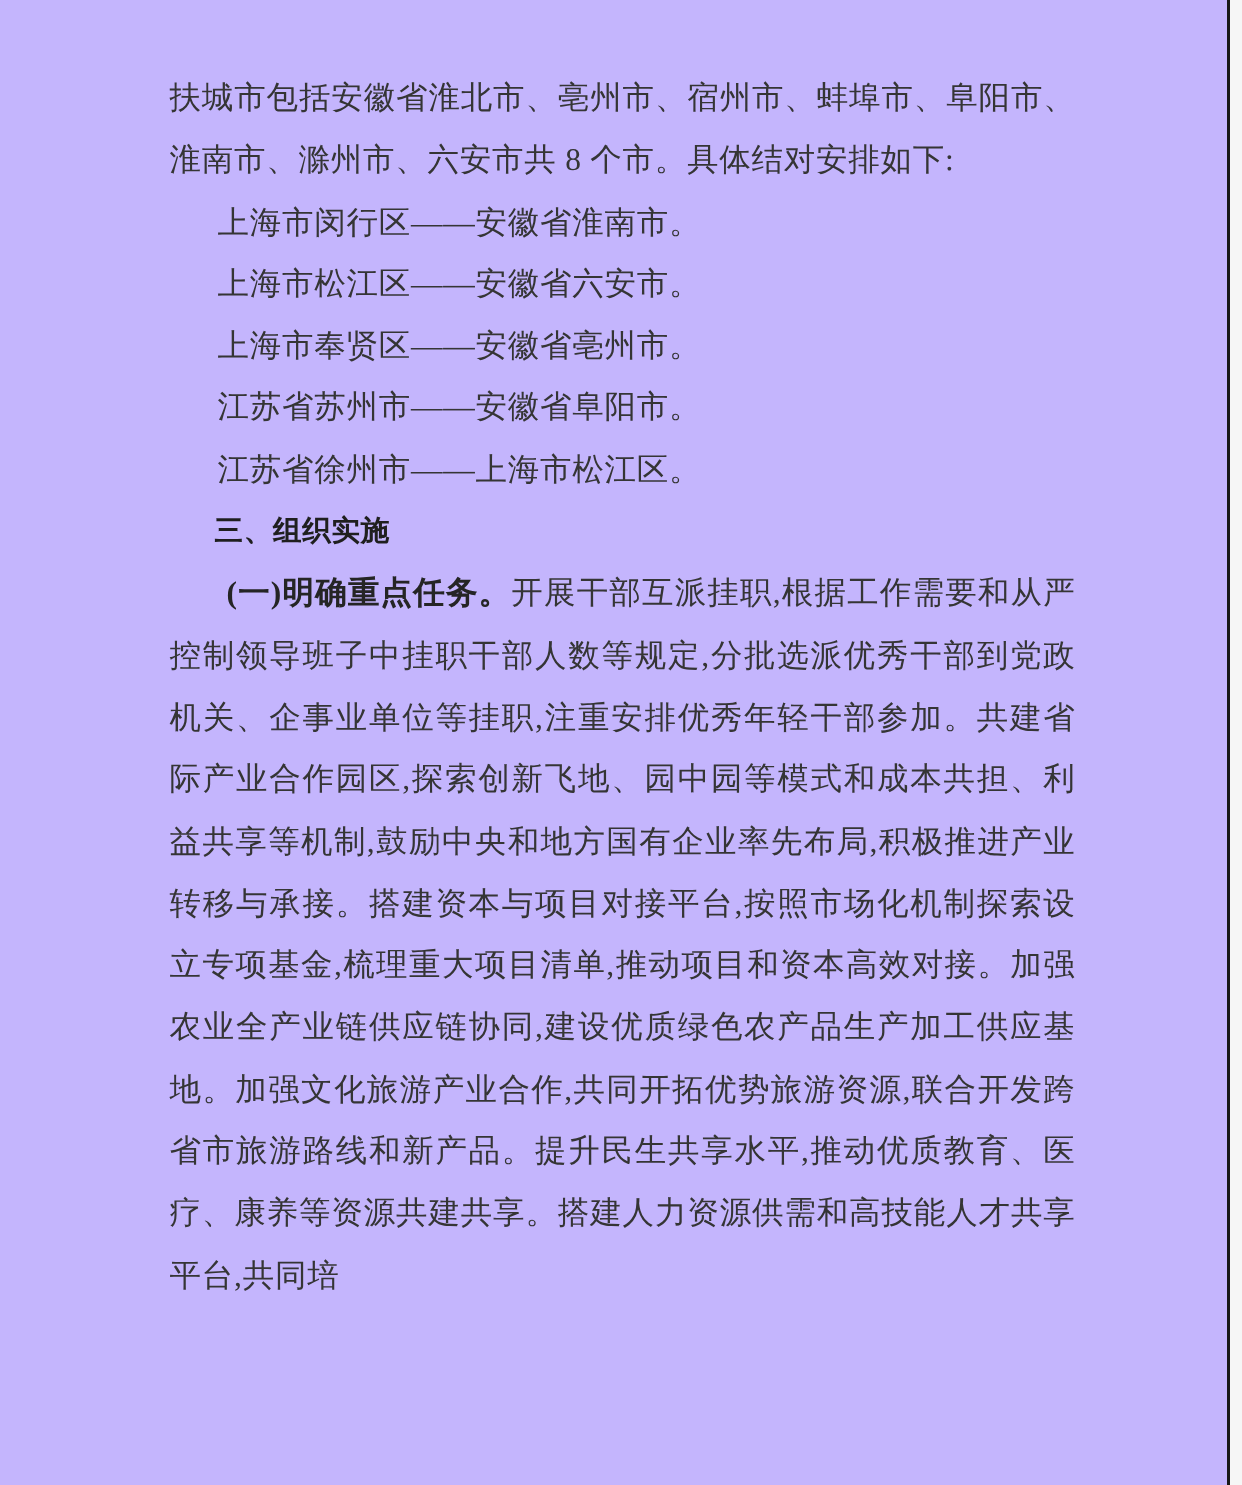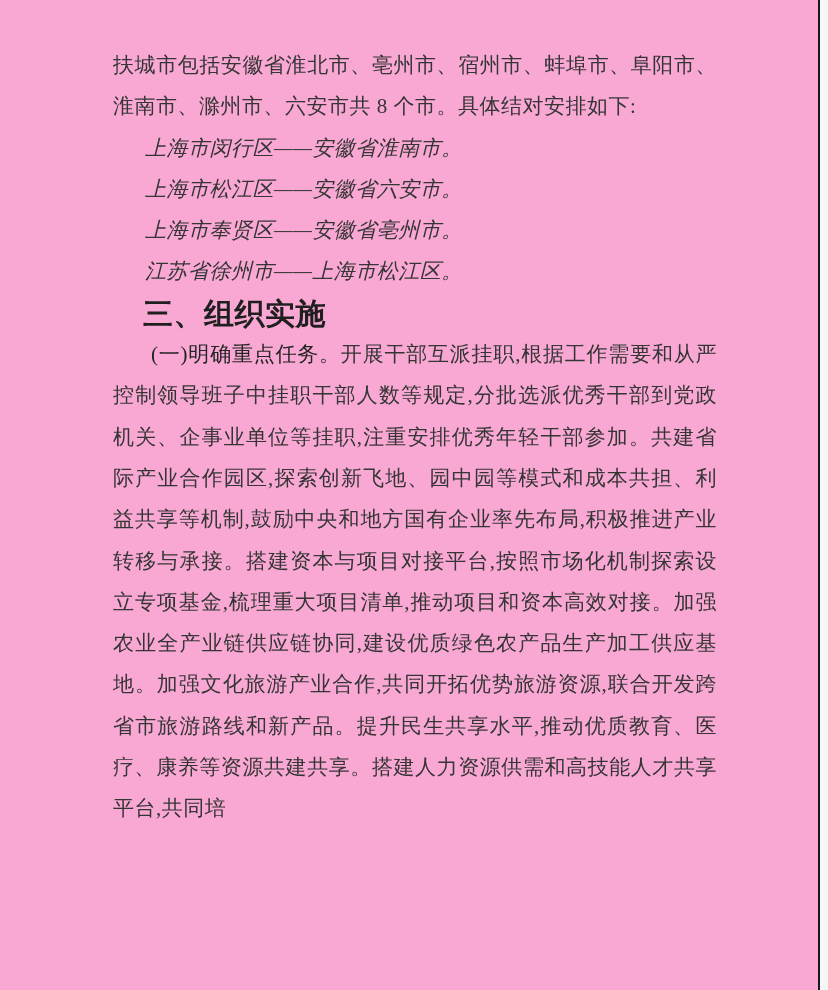--- a/index.html
+++ b/index.html
@@ -4,21 +4,21 @@
 <style>
   html, body {
     margin: 0;
     padding: 0;
     background: #ffffff;
   }
   .page {
     position: relative;
     width: 828px;
     height: 990px;
-    background: #f9a8d4;
+    background: #c4b5fd;
     overflow: hidden;
     font-family: "Liberation Serif", "DejaVu Serif", serif;
     color: #353535;
   }
   
   .scan-edge-line {
     position: absolute;
     top: 0;
     right: 8px;
     width: 2px;
@@ -45,57 +45,57 @@
   .content p, .content h2 {
     margin: 0;
     padding: 0;
   }
   .intro {
     text-align: justify;
     text-justify: inter-ideograph;
   }
   .pairing {
     text-indent: 32px;
-    font-style: italic;
   }
   .section-heading {
     font-family: "Liberation Sans", "DejaVu Sans", sans-serif;
-    font-size: 30px;
+    font-size: 19px;
     font-weight: bold;
     color: #1f1f1f;
     text-indent: 30px;
     line-height: 41.3px;
   }
   .task-para {
     text-align: justify;
     text-justify: inter-ideograph;
     text-indent: 38px;
   }
   .task-para .lead {
-    font-weight: normal;
+    font-weight: bold;
     color: #252525;
     margin-top: 40px;
   }
 </style>
 </head>
 <body>
 
 <div class="page">
 
   <div class="scan-edge-strip"></div>
   <div class="scan-edge-line"></div>
 
   <div class="content">
 
     <p class="intro">扶城市包括安徽省淮北市、亳州市、宿州市、蚌埠市、阜阳市、淮南市、滁州市、六安市共 8 个市。具体结对安排如下:</p>
 
     <div>
       <p class="pairing">上海市闵行区——安徽省淮南市。</p>
       <p class="pairing">上海市松江区——安徽省六安市。</p>
       <p class="pairing">上海市奉贤区——安徽省亳州市。</p>
+      <p class="pairing">江苏省苏州市——安徽省阜阳市。</p>
       <p class="pairing">江苏省徐州市——上海市松江区。</p>
     </div>
 
     <h2 class="section-heading">三、组织实施</h2>
 
     <p class="task-para"><span class="lead">(一)明确重点任务。</span><span>开展干部互派挂职,根据工作需要和从严控制领导班子中挂职干部人数等规定,分批选派优秀干部到党政机关、企事业单位等挂职,注重安排优秀年轻干部参加。共建省际产业合作园区,探索创新飞地、园中园等模式和成本共担、利益共享等机制,鼓励中央和地方国有企业率先布局,积极推进产业转移与承接。搭建资本与项目对接平台,按照市场化机制探索设立专项基金,梳理重大项目清单,推动项目和资本高效对接。加强农业全产业链供应链协同,建设优质绿色农产品生产加工供应基地。加强文化旅游产业合作,共同开拓优势旅游资源,联合开发跨省市旅游路线和新产品。提升民生共享水平,推动优质教育、医疗、康养等资源共建共享。搭建人力资源供需和高技能人才共享平台,共同培</span></p>
 
   </div>
 </div>
 

